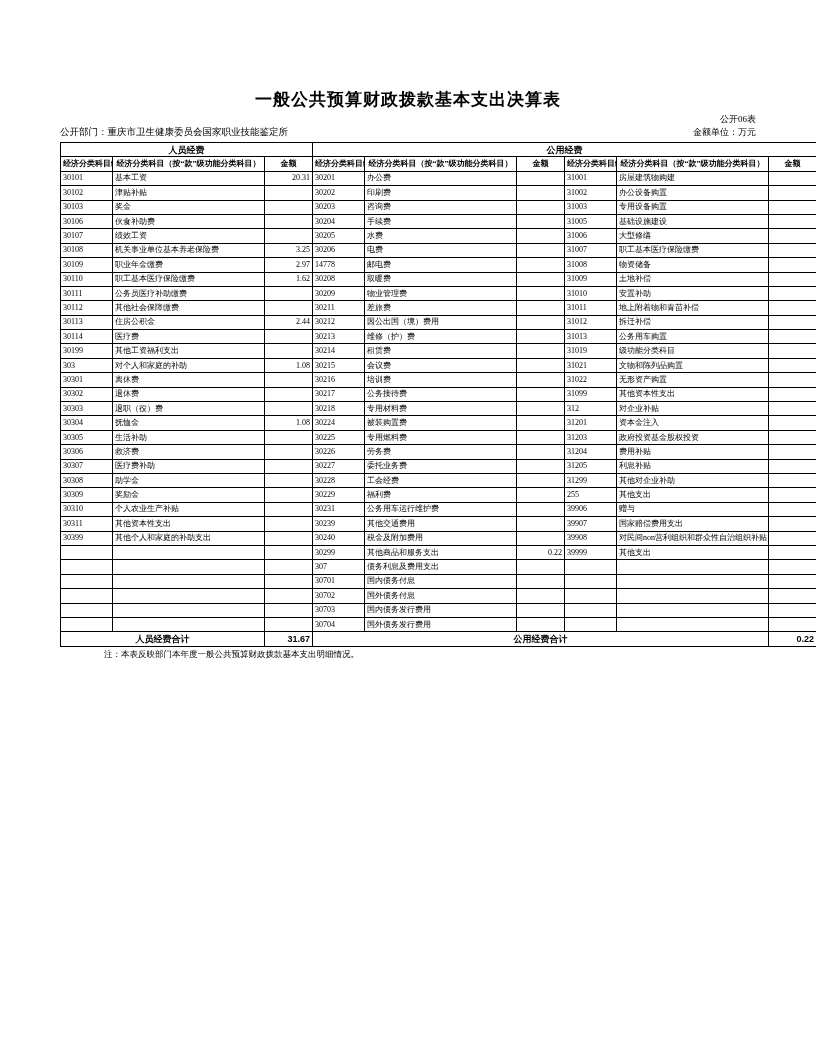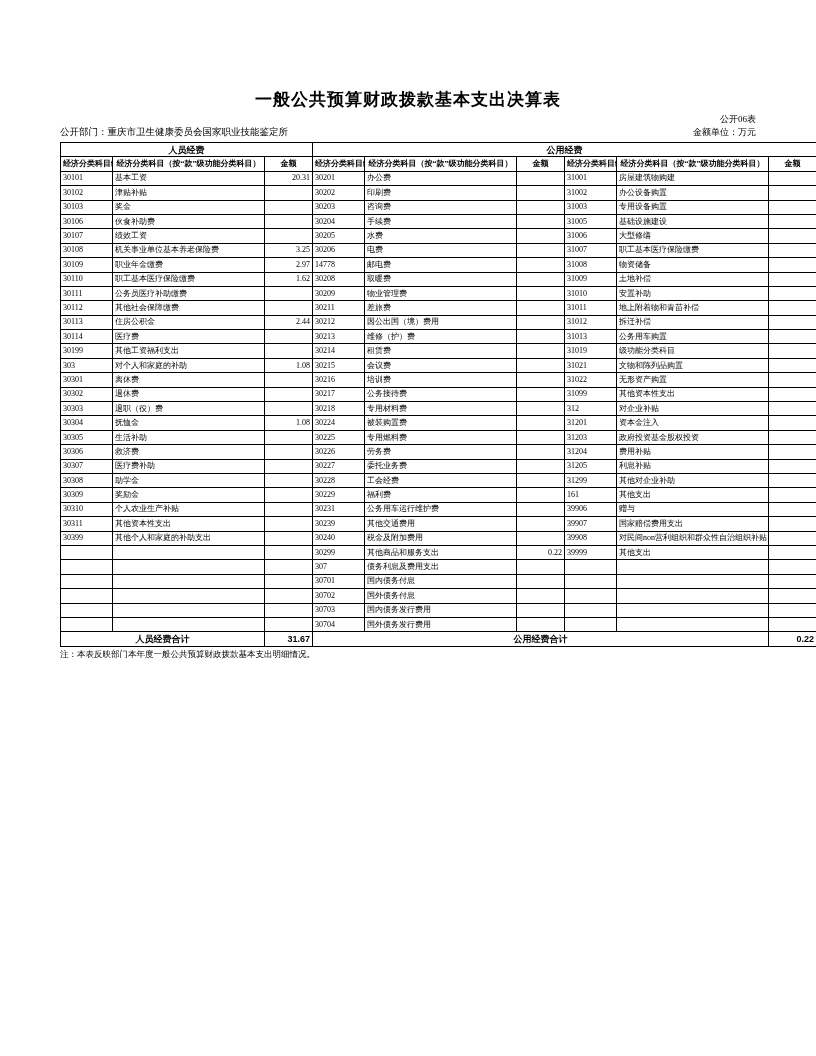--- a/index.html
+++ b/index.html
@@ -86,20 +86,21 @@
   .amt  { text-align: right; padding-right: 3px; }
   .totalrow td {
     font-weight: bold;
     font-family: "Liberation Sans", "DejaVu Sans", sans-serif;
     font-size: 9px;
   }
   .ctr { text-align: center; }
   .note {
     font-size: 8.5px;
     margin-top: 2px;
+    margin-left: 44px;
   }
   
   col.c-code { width: 52px; }
   col.c-name { width: 152px; }
   col.c-amt  { width: 48px; }
 </style>
 </head>
 <body>
 
 <div class="page">
@@ -385,21 +386,21 @@
           <td class="name">其他对企业补助</td>
           <td class="amt"></td>
         </tr>
         <tr>
           <td class="code">30309</td>
           <td class="name">奖励金</td>
           <td class="amt"></td>
           <td class="code">30229</td>
           <td class="name">福利费</td>
           <td class="amt"></td>
-          <td class="code">161</td>
+          <td class="code">255</td>
           <td class="name">其他支出</td>
           <td class="amt"></td>
         </tr>
         <tr>
           <td class="code">30310</td>
           <td class="name">个人农业生产补贴</td>
           <td class="amt"></td>
           <td class="code">30231</td>
           <td class="name">公务用车运行维护费</td>
           <td class="amt"></td>

